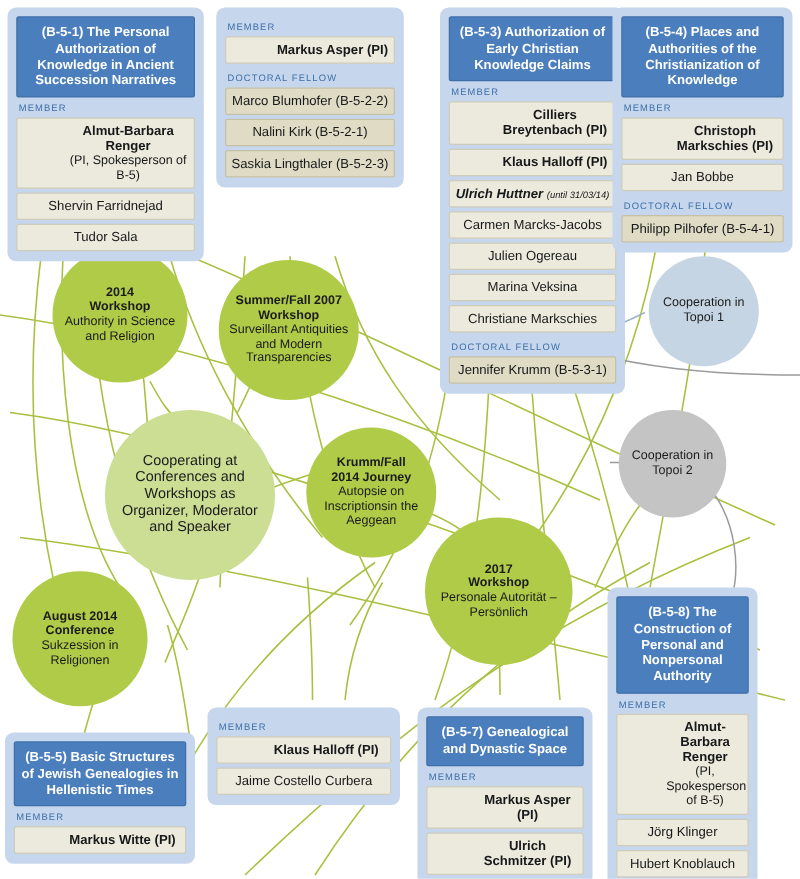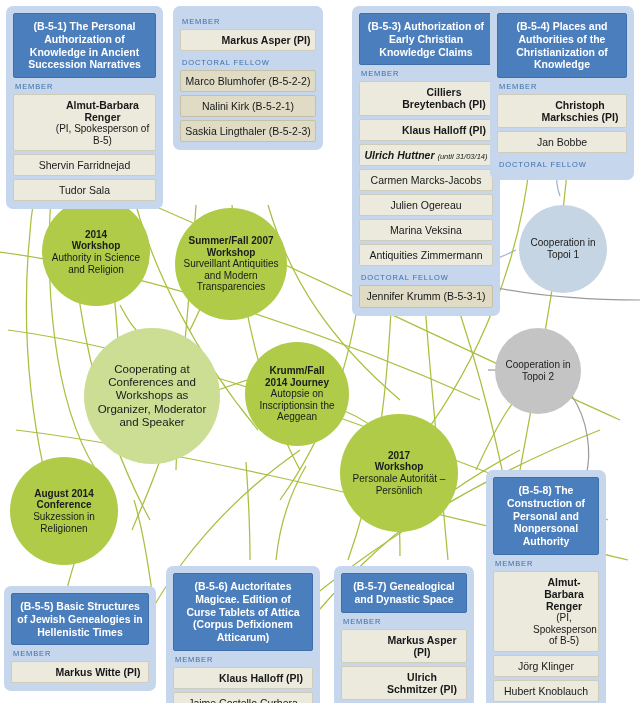--- a/index.html
+++ b/index.html
@@ -190,50 +190,52 @@
     <div class="row">
       <span>Carmen Marcks-Jacobs</span>
     </div>
     <div class="row">
       <span>Julien Ogereau</span>
     </div>
     <div class="row">
       <span>Marina Veksina</span>
     </div>
     <div class="row">
-      <span>Antiquities Zimmermann</span>
+      <span>Christiane Markschies</span>
     </div>
     <div class="sec-label">DOCTORAL FELLOW</div>
     <div class="row fellow">
       <span>Jennifer Krumm (B-5-3-1)</span>
     </div>
   </div>
 
   <div class="card" style="left:490px;top:6px;width:144px;">
     <div class="card-head">(B-5-4) Places and Authorities of the Christianization of Knowledge</div>
     <div class="sec-label">MEMBER</div>
     <div class="row bold">
       <span>Christoph Markschies (PI)</span>
     </div>
     <div class="row">
       <span>Jan Bobbe</span>
     </div>
     <div class="sec-label">DOCTORAL FELLOW</div>
+    <div class="row fellow">
+      <span>Philipp Pilhofer (B-5-4-1)</span>
+    </div>
   </div>
 
   <div class="card" style="left:4px;top:586px;width:152px;">
     <div class="card-head">(B-5-5) Basic Structures of Jewish Genealogies in Hellenistic Times</div>
     <div class="sec-label">MEMBER</div>
     <div class="row bold">
       <span>Markus Witte (PI)</span>
     </div>
   </div>
 
   <div class="card" style="left:166px;top:566px;width:154px;">
-    <div class="card-head">(B-5-6) Auctoritates Magicae. Edition of Curse Tablets of Attica (Corpus Defixionem Atticarum)</div>
     <div class="sec-label">MEMBER</div>
     <div class="row bold">
       <span>Klaus Halloff (PI)</span>
     </div>
     <div class="row">
       <span>Jaime Costello Curbera</span>
     </div>
   </div>
 
   <div class="card" style="left:334px;top:566px;width:140px;">

